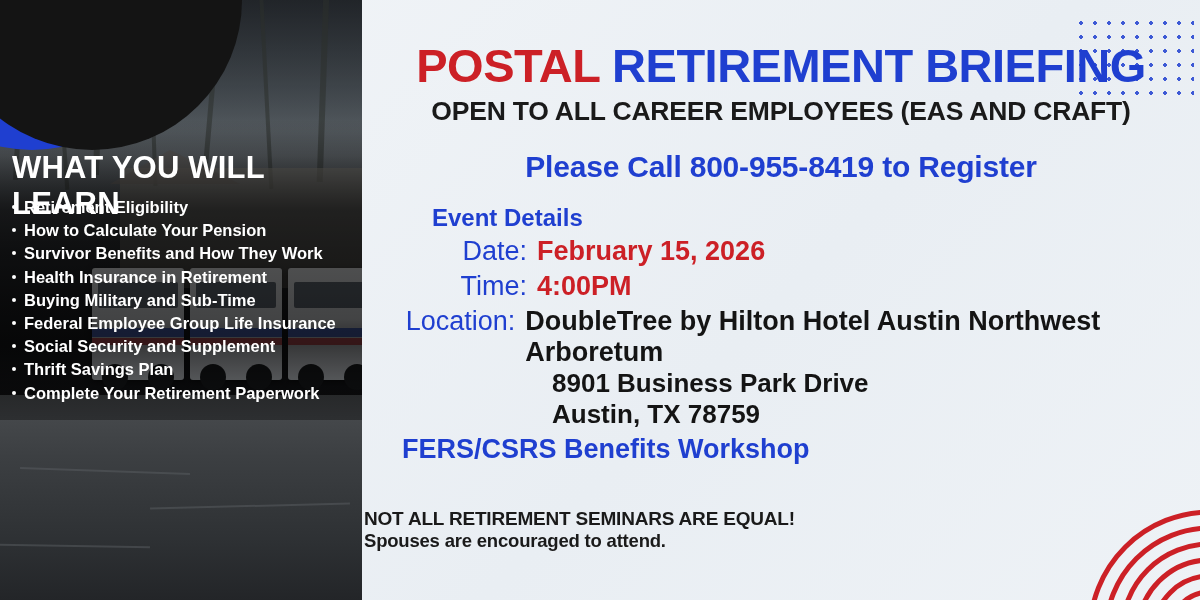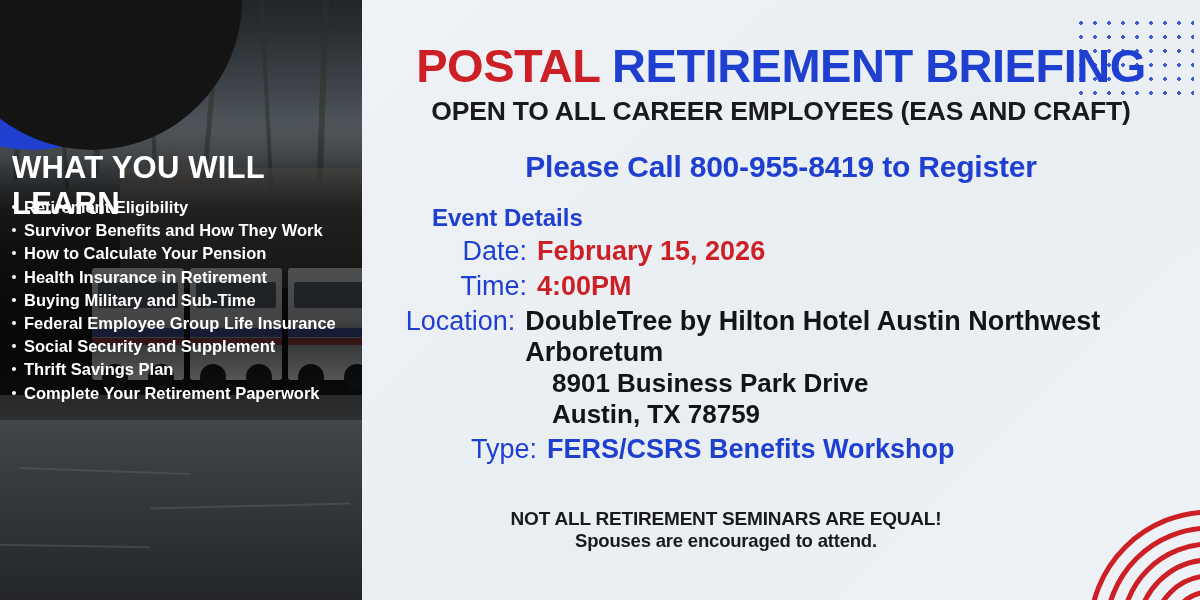--- a/index.html
+++ b/index.html
@@ -105,21 +105,21 @@
   .val.blue{color:#1f3fd0;}
 
   .w-date .lbl{width:135px;}
   .w-time .lbl{width:135px;}
   .w-loc .lbl{width:135px;}
   .w-len .lbl{width:145px;}
   .w-type .lbl{width:145px;}
 
   .addr2,.addr3{font-weight:bold;font-size:26px;color:#141414;margin-left:160px;line-height:31px;}
 
-  .footer{position:absolute;left:376px;top:508px;width:700px;text-align:center;}
+  .footer{position:absolute;left:364px;top:508px;width:700px;}
   .footer .f1{font-size:19px;font-weight:bold;color:#1a1a1a;letter-spacing:-0.2px;}
   .footer .f2,.footer .f3{font-size:18.5px;font-weight:bold;color:#1a1a1a;letter-spacing:-0.2px;}
 </style>
 </head>
 <body>
 
 <div class="poster">
 
   <div class="left">
     <div class="photo"></div>
@@ -158,22 +158,22 @@
     <div class="crack c3"></div>
     <div class="leftFade"></div>
 
     <div class="blueArc"></div>
     <div class="blueArcMask"></div>
 
     <div class="learn-title">WHAT YOU WILL LEARN</div>
 
     <ul class="learn-list">
       <li>Retirement Eligibility</li>
+      <li>How to Calculate Your Pension</li>
       <li>Survivor Benefits and How They Work</li>
-      <li>How to Calculate Your Pension</li>
       <li>Health Insurance in Retirement</li>
       <li>Buying Military and Sub-Time</li>
       <li>Federal Employee Group Life Insurance</li>
       <li>Social Security and Supplement</li>
       <li>Thrift Savings Plan</li>
       <li>Complete Your Retirement Paperwork</li>
     </ul>
   </div>
 
   <div class="right">
@@ -214,21 +214,20 @@
 
       <div class="row w-loc">
         <div class="lbl">Location:</div>
         <div class="val dark">DoubleTree by Hilton Hotel Austin Northwest Arboretum</div>
       </div>
       <div class="addr2">8901 Business Park Drive</div>
       <div class="addr3">Austin, TX 78759</div>
 
 
       <div class="row w-type">
-        <div class="lbl">Type:</div>
         <div class="val blue">FERS/CSRS Benefits Workshop</div>
       </div>
     </div>
   </div>
 
   <div class="footer">
     <div class="f1">NOT ALL RETIREMENT SEMINARS ARE EQUAL!</div>
     <div class="f3">Spouses are encouraged to attend.</div>
   </div>
 

